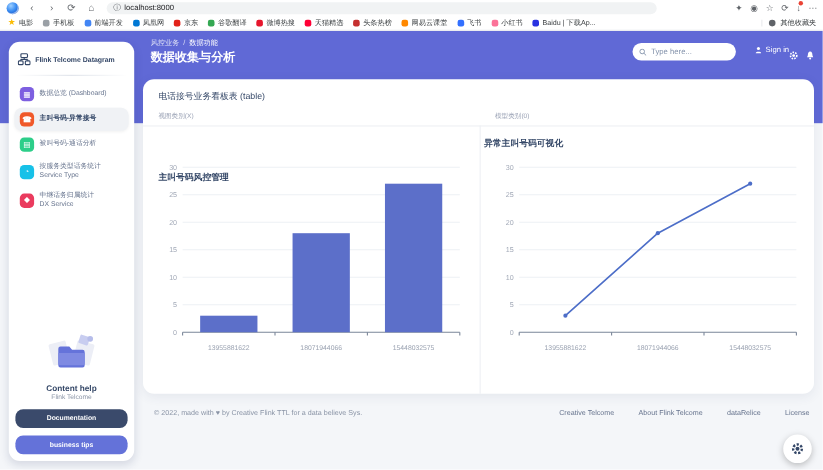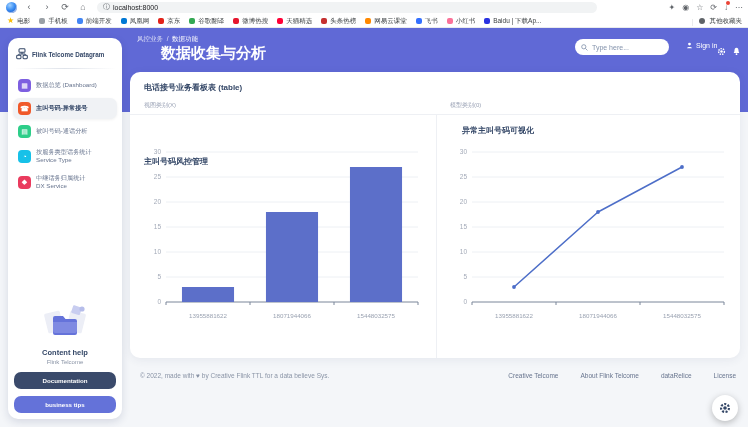--- a/index.html
+++ b/index.html
@@ -28,21 +28,21 @@
   .star-glyph { color:#fbbc04; font-size:8px; line-height:8px; }
   .bm-right { margin-left:auto; margin-right:6px; display:flex; align-items:center; gap:5px; flex:none; color:#3c4043; }
   .bm-sep { color:#dadce0; }
 
   
   .content-bg { position:absolute; top:112px; left:0; right:0; bottom:0; background:#f4f6f9; }
   .band { position:absolute; top:28px; left:0; width:748px; height:84px; background:#6069d6; }
 
   .breadcrumb { position:absolute; top:35px; left:137px; font-size:6.5px; color:rgba(255,255,255,.78); z-index:2; }
   .breadcrumb b { color:#fff; font-weight:normal; }
-  .page-title { position:absolute; top:44px; left:137px; font-size:15px; font-weight:bold; color:#fff; z-index:2;margin-left:24px; }
+  .page-title { position:absolute; top:44px; left:137px; font-size:11px; font-weight:bold; color:#fff; z-index:2; }
 
   .search-box { position:absolute; top:39px; left:575px; width:94px; height:16px; background:#fff;
                 border-radius:8px; display:flex; align-items:center; padding:0 6px; gap:4px;
                 font-size:7px; color:#8392ab; z-index:2; }
   .signin { position:absolute; top:42px; left:686px; display:flex; align-items:center; gap:3px;
             color:#fff; font-size:7px; z-index:2; }
   .top-ico { position:absolute; top:42px; z-index:2; }
 
   
   .sidebar { position:absolute; left:8px; top:38px; width:114px; height:381px; background:#fff;
@@ -64,28 +64,28 @@
   .help-sub { font-size:6px; color:#8a94a6; margin:2px 0 7px; }
   .btn { display:block; width:100%; border:none; color:#fff; font-size:6.2px; font-weight:bold;
          border-radius:7px; padding:5px 0; text-align:center; cursor:pointer;
          font-family:"Liberation Sans",sans-serif; }
   .btn-dark { background:#3a4a6b; margin-bottom:7px; }
   .btn-indigo { background:#6472d9; }
 
   
   .card { position:absolute; left:130px; top:72px; width:610px; height:286px; background:#fff;
           border-radius:10px; box-shadow:0 2px 10px rgba(50,60,100,.08); z-index:2; }
-  .card-title { position:absolute; left:14px; top:10px; font-size:8px; font-weight:bold; color:#344767; }
+  .card-title { position:absolute; left:14px; top:10px; font-size:8px; font-weight:normal; color:#344767; }
   .sub-lbl { position:absolute; top:29px; font-size:6px; color:#9aa2b5; }
   .sub-left { left:14px; }
   .sub-right { left:320px; }
   .h-div { position:absolute; left:0; right:0; top:42px; height:1px; background:#eef0f4; }
   .v-div { position:absolute; left:306px; top:42px; bottom:0; width:1px; background:#eef0f4; }
   .chart-title { position:absolute; top:53px; font-size:8px; font-weight:bold; color:#344767; }
-  .ct-left { left:14px;margin-top:31px; } .ct-right { left:332px; }
+  .ct-left { left:14px;margin-top:31px; } .ct-right { left:310px; }
   .chart-svg { position:absolute; top:70px; }
   .cs-left { left:10px; } .cs-right { left:316px; }
 
   
   .footer { position:absolute; left:140px; right:12px; top:368px; height:14px; display:flex;
             align-items:center; font-size:6.5px; color:#8a94a6; z-index:1; }
   .footer-links { margin-left:auto; display:flex; gap:22px; color:#67748e; }
   .flink { cursor:pointer; }
 
   .fab { position:absolute; right:10px; bottom:6px; width:26px; height:26px; border-radius:50%;

